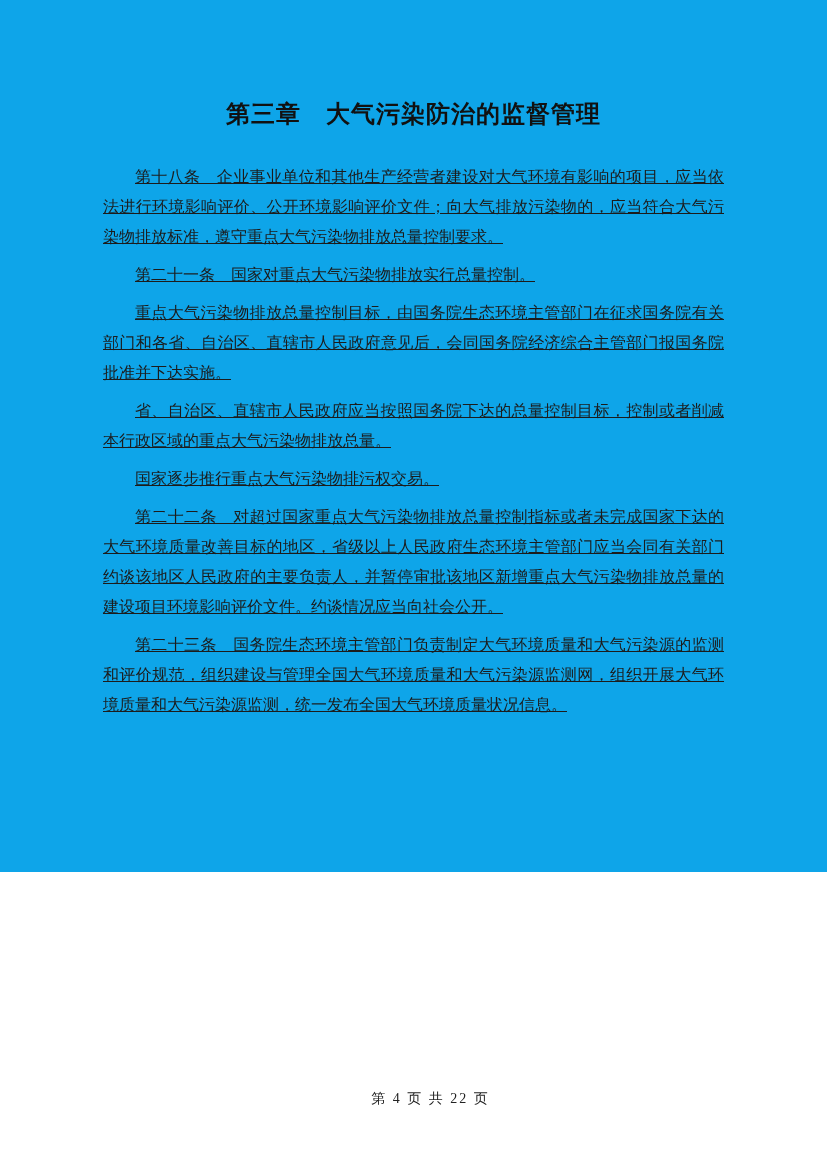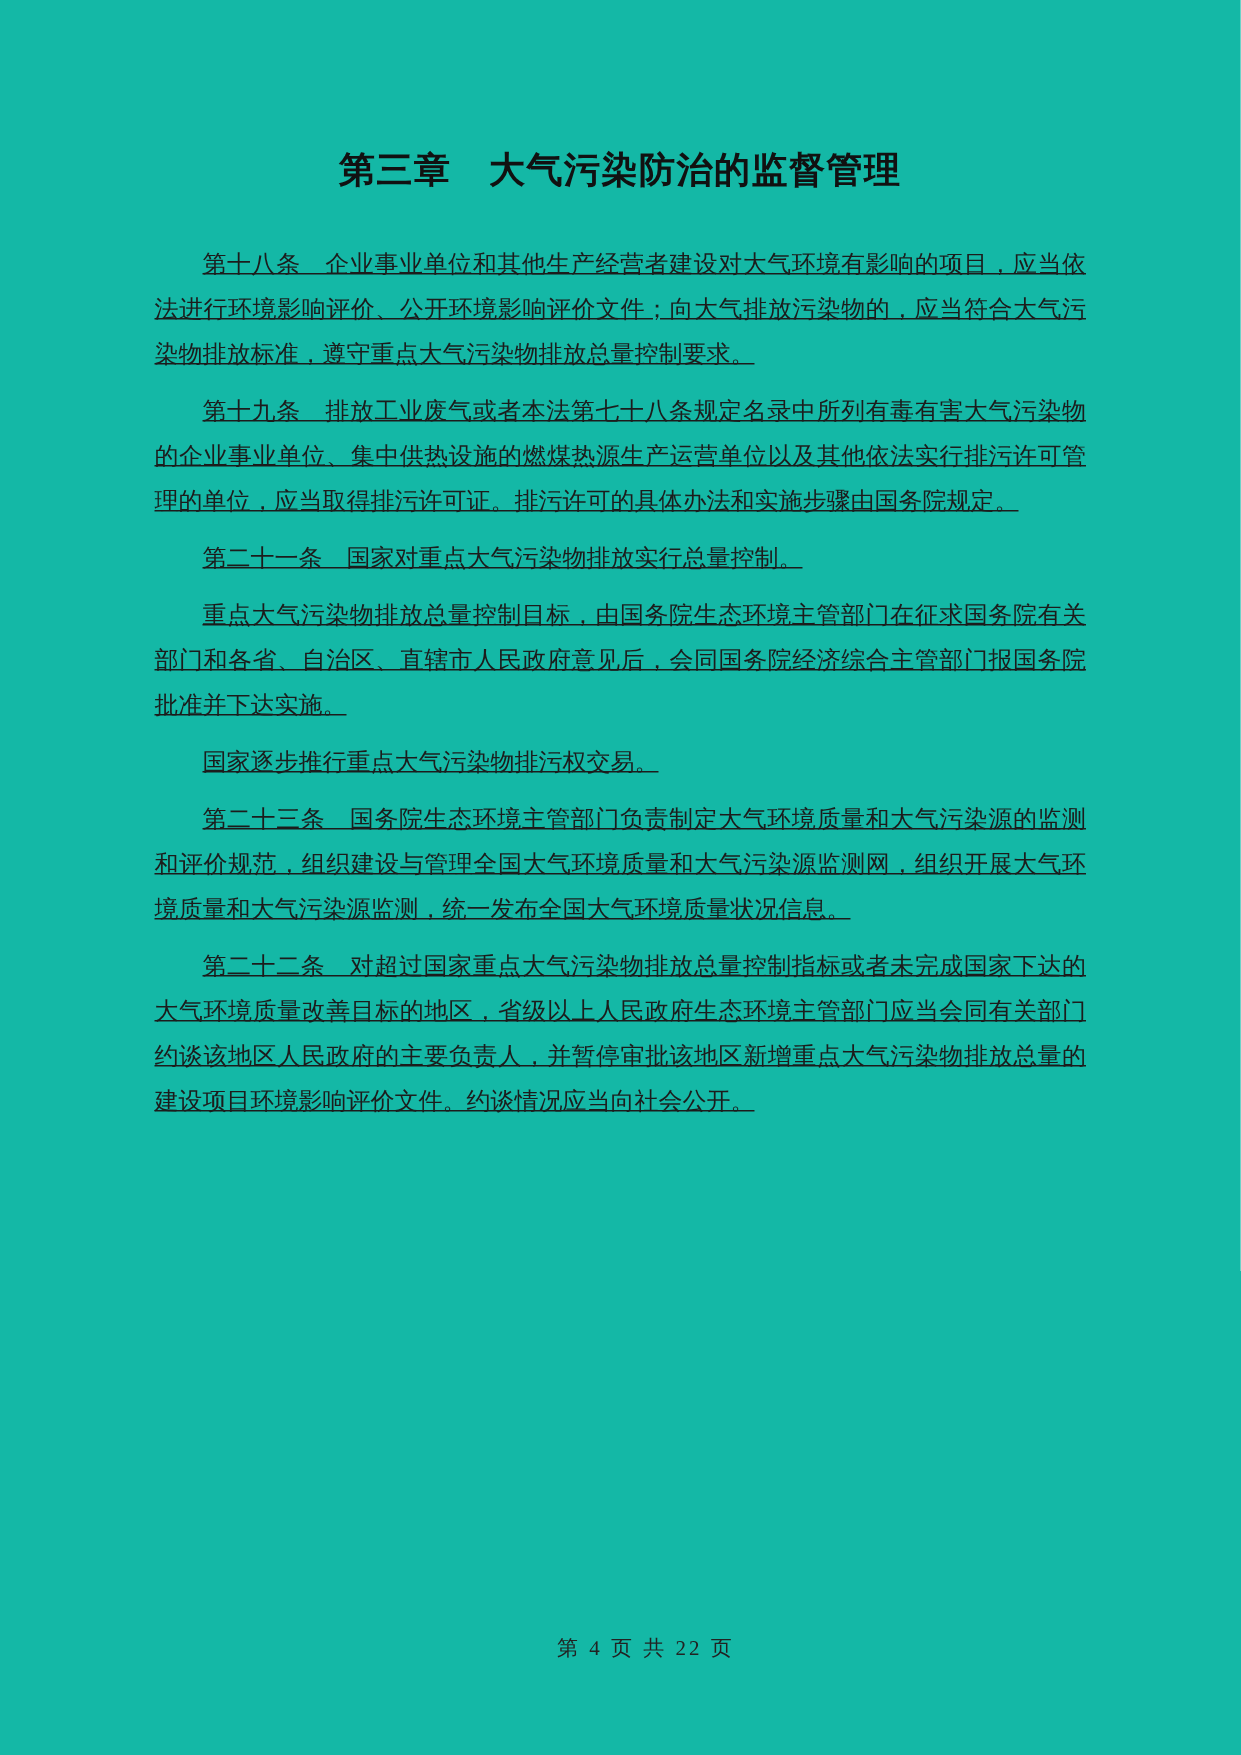--- a/index.html
+++ b/index.html
@@ -8,23 +8,23 @@
     width: 827px;
     height: 1170px;
     background: #ffffff;
     color: #1c1c1c;
     font-family: "Liberation Serif", serif;
     position: relative;
     overflow: hidden;
   }
   .page {
     width: 827px;
-    height: 1170px;
+    height: 872px;
     padding: 96px 103px 0 103px;
-    background: #14b8a6;
+    background: #0ea5e9;
   }
   .chapter-title {
     font-family: "Liberation Sans", sans-serif;
     font-weight: bold;
     font-size: 24px;
     line-height: 36px;
     letter-spacing: 1px;
     text-align: center;
     color: #111111;
     margin: 0 0 30px 0;
@@ -52,22 +52,22 @@
   }
 </style>
 </head>
 <body>
 
 <div class="page">
   <h1 class="chapter-title">第三章　大气污染防治的监督管理</h1>
 
   <div class="body-text">
     <p>第十八条　企业事业单位和其他生产经营者建设对大气环境有影响的项目，应当依法进行环境影响评价、公开环境影响评价文件；向大气排放污染物的，应当符合大气污染物排放标准，遵守重点大气污染物排放总量控制要求。</p>
-    <p>第十九条　排放工业废气或者本法第七十八条规定名录中所列有毒有害大气污染物的企业事业单位、集中供热设施的燃煤热源生产运营单位以及其他依法实行排污许可管理的单位，应当取得排污许可证。排污许可的具体办法和实施步骤由国务院规定。</p>
     <p>第二十一条　国家对重点大气污染物排放实行总量控制。</p>
     <p>重点大气污染物排放总量控制目标，由国务院生态环境主管部门在征求国务院有关部门和各省、自治区、直辖市人民政府意见后，会同国务院经济综合主管部门报国务院批准并下达实施。</p>
+    <p>省、自治区、直辖市人民政府应当按照国务院下达的总量控制目标，控制或者削减本行政区域的重点大气污染物排放总量。</p>
     <p>国家逐步推行重点大气污染物排污权交易。</p>
+    <p>第二十二条　对超过国家重点大气污染物排放总量控制指标或者未完成国家下达的大气环境质量改善目标的地区，省级以上人民政府生态环境主管部门应当会同有关部门约谈该地区人民政府的主要负责人，并暂停审批该地区新增重点大气污染物排放总量的建设项目环境影响评价文件。约谈情况应当向社会公开。</p>
     <p>第二十三条　国务院生态环境主管部门负责制定大气环境质量和大气污染源的监测和评价规范，组织建设与管理全国大气环境质量和大气污染源监测网，组织开展大气环境质量和大气污染源监测，统一发布全国大气环境质量状况信息。</p>
-    <p>第二十二条　对超过国家重点大气污染物排放总量控制指标或者未完成国家下达的大气环境质量改善目标的地区，省级以上人民政府生态环境主管部门应当会同有关部门约谈该地区人民政府的主要负责人，并暂停审批该地区新增重点大气污染物排放总量的建设项目环境影响评价文件。约谈情况应当向社会公开。</p>
   </div>
 </div>
 
 <div class="page-footer">第 4 页 共 22 页</div>
 
 </body></html>

